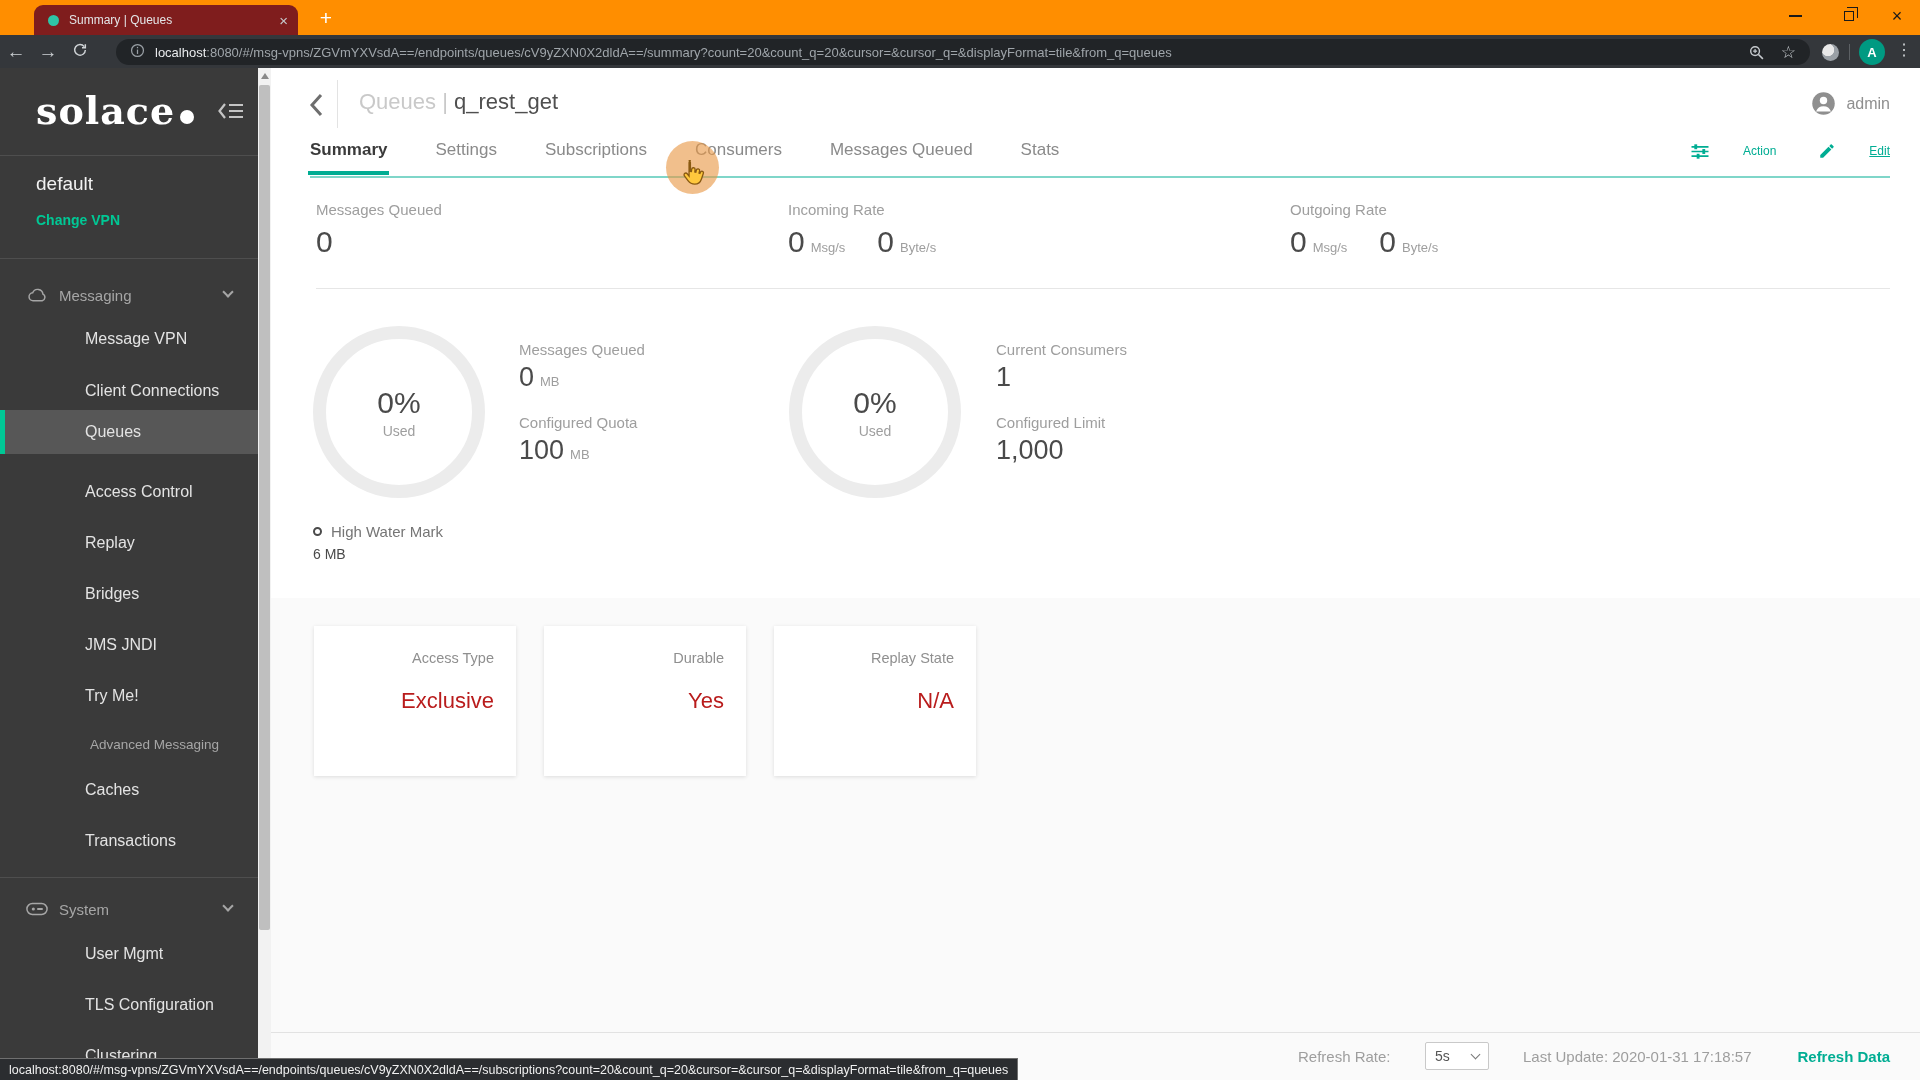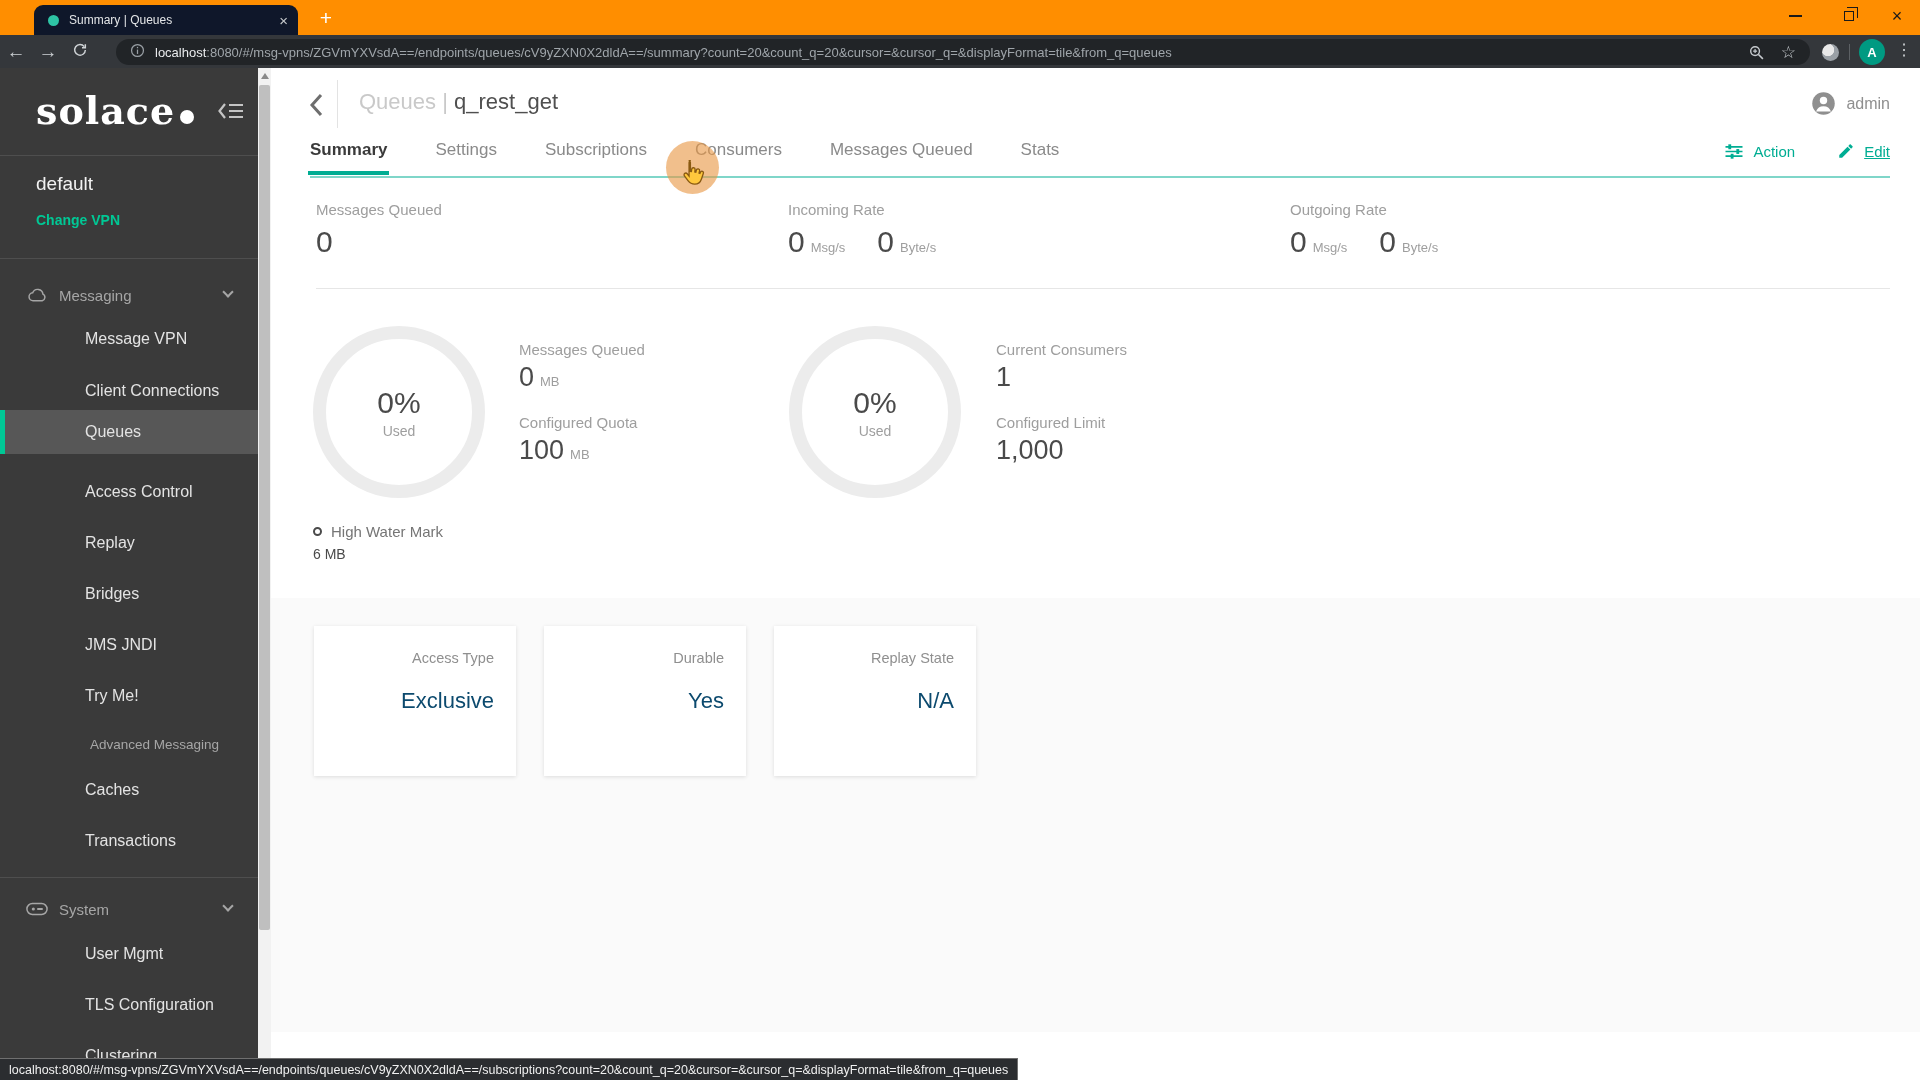--- a/index.html
+++ b/index.html
@@ -1,21 +1,21 @@
 <!DOCTYPE html>
 <html><head>
 <meta charset="utf-8">
 <style>
   * { margin:0; padding:0; box-sizing:border-box; }
   html,body { width:1920px; height:1080px; overflow:hidden; background:#fff;
               font-family:"Liberation Sans", sans-serif; }
 
   
   #tabbar { position:absolute; left:0; top:0; width:1920px; height:35px; background:#FF8E00; }
-  #tab { position:absolute; left:34px; top:5px; width:264px; height:30px; background:#0f172a;
+  #tab { position:absolute; left:34px; top:5px; width:264px; height:30px; background:#7f1d1d;
          border-radius:9px 9px 0 0; display:flex; align-items:center; padding:0 10px 0 14px; }
   #tab .favicon { width:11px; height:11px; border-radius:50%; background:#2EC4A5; flex:0 0 auto; }
   #tab .title { color:#E3E5E7; font-size:12px; margin-left:10px; flex:1; white-space:nowrap; overflow:hidden; }
   #tab .close { color:#C6C9CC; font-size:15px; line-height:1; }
   #newtab { position:absolute; left:312px; top:4px; color:#fff; font-size:21px; font-weight:300; width:28px; height:28px;
             display:flex; align-items:center; justify-content:center; }
   .wctl { position:absolute; top:0; width:46px; height:32px; display:flex; align-items:center; justify-content:center; color:#1a1a1a; }
   .wctl .min-bar { width:13px; height:2px; background:#1a1a1a; }
   .wctl .restore { width:10px; height:10px; border:1.6px solid #1a1a1a; position:relative; background:transparent; }
   .wctl .restore::before { content:''; position:absolute; left:2px; top:-5px; width:10px; height:10px;
@@ -73,21 +73,21 @@
   #crumb .cur { color:#4F4F4F; }
   #user-chip { position:absolute; right:30px; top:22px; display:flex; align-items:center; }
   #user-chip .name { margin-left:9px; color:#8F8F8F; font-size:16px; }
 
   #tabs-row { position:absolute; left:39px; right:30px; top:72px; height:38px; display:flex; align-items:flex-start;
               border-bottom:2px solid rgba(0,173,147,0.5); }
   .tab { position:relative; margin-right:48px; font-size:17px; color:#8A8A8A; padding-bottom:13px; }
   .tab.active { color:#3A3A3A; font-weight:bold; }
   .tab.active::after { content:''; position:absolute; left:-2px; right:-2px; bottom:-2px; height:4px; background:#00AD93; }
   #tab-actions { position:absolute; right:0; top:2px; display:flex; align-items:center; }
-  .taction { display:flex; align-items:flex-end; color:#00AD93; font-size:15px; }
+  .taction { display:flex; align-items:center; color:#00AD93; font-size:12px;gap:24px; }
   .taction .tlbl { margin-left:9px; }
   #tab-actions .taction + .taction { margin-left:42px;text-decoration:underline; }
 
   #click-circle { position:absolute; left:395px; top:73px; width:53px; height:53px; border-radius:50%;
                   background:rgba(233,152,70,0.62); z-index:5; }
   #hand-cursor { position:absolute; left:408px; top:90px; z-index:6; }
 
   .stat-col { position:absolute; top:133px; }
   .stat-label { font-size:15px; color:#9E9E9E; }
   .stat-vals { display:flex; align-items:baseline; margin-top:7px; }
@@ -108,21 +108,21 @@
   .gi-unit { font-size:13px; color:#9E9E9E; margin-left:6px; }
   #hwm-legend { position:absolute; left:42px; top:455px; display:flex; align-items:center; }
   #hwm-legend .ring { width:9px; height:9px; border:2.5px solid #4A4A4A; border-radius:50%; }
   #hwm-legend .txt { margin-left:9px; font-size:15px; color:#757575; }
   #hwm-value { position:absolute; left:42px; top:478px; font-size:14px; color:#4A4A4A; }
 
   #section2 { position:absolute; left:0; right:0; top:530px; height:434px; background:#FAFAFA; }
   .card { position:absolute; top:28px; width:202px; height:150px; background:#fff;
           box-shadow:0 1px 4px rgba(0,0,0,0.12); padding:24px 22px; text-align:right; }
   .card .c-label { font-size:14.5px; color:#8F8F8F; }
-  .card .c-value { font-size:22px; color:#0c4a6e; margin-top:22px; }
+  .card .c-value { font-size:22px; color:#b91c1c; margin-top:22px; }
 
   #footer { position:absolute; left:0; right:0; top:964px; height:48px; background:#FAFAFA; border-top:1px solid #E2E2E2; }
   #refresh-label { position:absolute; left:1027px; top:15px; font-size:15px; color:#9E9E9E; }
   #refresh-select { position:absolute; left:1154px; top:9px; width:64px; height:28px; background:#fff;
                     border:1px solid #C9C9C9; border-radius:2px; display:flex; align-items:center; padding:0 9px;
                     font-size:14px; color:#555; }
   #refresh-select .chev { position:static; transform:rotate(45deg); margin-left:auto; margin-top:-4px;
                           border-color:#777; width:7px; height:7px; border-width:1.5px; }
   #last-update { position:absolute; left:1252px; top:15px; font-size:15px; color:#9E9E9E; }
   #refresh-data { position:absolute; right:30px; top:15px; font-size:15px; color:#00AD93; font-weight:bold; }
@@ -379,15 +379,24 @@
     <div class="card" style="left:273px;">
       <div class="c-label">Durable</div>
       <div class="c-value">Yes</div>
     </div>
     <div class="card" style="left:503px;">
       <div class="c-label">Replay State</div>
       <div class="c-value">N/A</div>
     </div>
   </div>
 
+  <div id="footer">
+    <span id="refresh-label">Refresh Rate:</span>
+    <div id="refresh-select">
+      <span>5s</span>
+      <span class="chev"></span>
+    </div>
+    <span id="last-update">Last Update: 2020-01-31 17:18:57</span>
+    <span id="refresh-data">Refresh Data</span>
+  </div>
 </div>
 
 <div id="status-bar">localhost:8080/#/msg-vpns/ZGVmYXVsdA==/endpoints/queues/cV9yZXN0X2dldA==/subscriptions?count=20&amp;count_q=20&amp;cursor=&amp;cursor_q=&amp;displayFormat=tile&amp;from_q=queues</div>
 
 </body></html>

